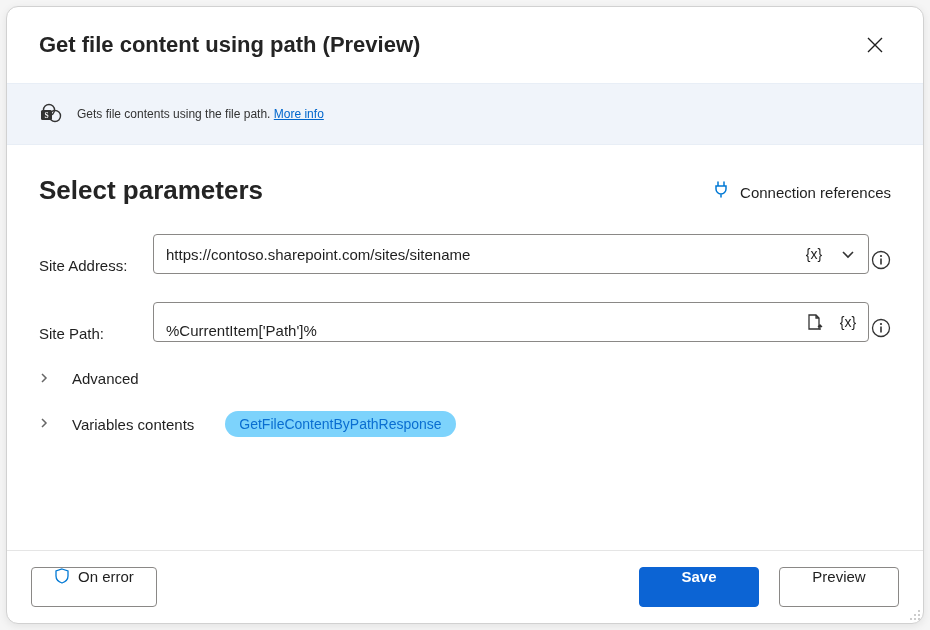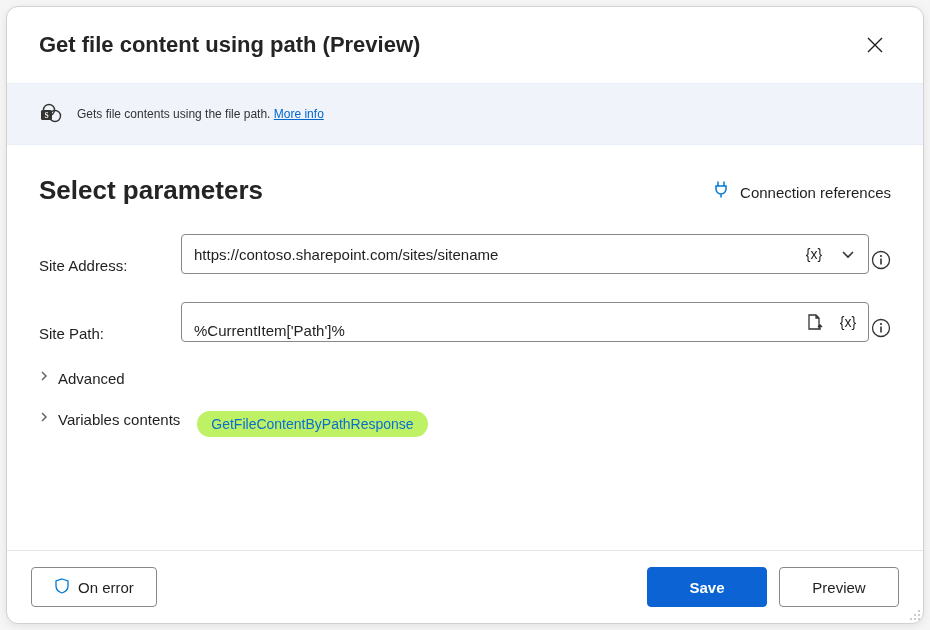--- a/index.html
+++ b/index.html
@@ -98,21 +98,20 @@
       width: 112px;
       font-size: 15px;
       color: #1f1f1f;
       flex-shrink: 0;
     }
     .input-wrap {
       flex: 1;
       position: relative;
       display: flex;
       align-items: center;
-      margin-left: 28px;
     }
     .input-field {
       width: 100%;
       height: 40px;
       border: 1px solid #8a8886;
       border-radius: 4px;
       padding: 0 76px 0 12px;
       font-size: 15px;
       color: #1f1f1f;
       font-family: inherit;
@@ -137,73 +136,73 @@
     .var-token {
       font-size: 14px;
       color: #1f1f1f;
     }
     .info-icon {
       flex-shrink: 0;
       color: #333;
     }
     .expander {
       display: flex;
-      align-items: flex-start;
-      gap: 9px;
+      align-items: center;
+      gap: 23px;
       font-size: 15px;
       color: #1f1f1f;
       cursor: pointer;
       margin-bottom: 24px;
       user-select: none;
     }
     .chevron {
       color: #666;
       font-size: 12px;
     }
     .chip {
-      background: #bef264;
+      background: #7dd3fc;
       color: #0a6ed1;
       padding: 5px 14px;
       border-radius: 14px;
       font-size: 14px;
       margin-left: 8px;
     }
     .footer {
       border-top: 1px solid #e5e5e5;
       padding: 16px 24px;
       display: flex;
       align-items: center;
       justify-content: space-between;
       position: relative;
     }
     .btn {
       height: 40px;
-      padding: 8px 22px;
+      padding: 0 22px;
       border-radius: 4px;
       font-size: 15px;
       font-family: inherit;
       cursor: pointer;
       display: inline-flex;
-      align-items: center;
+      align-items: flex-start;
       gap: 8px;
     }
     .btn-secondary {
       background: #ffffff;
       border: 1px solid #8a8886;
       color: #1f1f1f;
     }
     .btn-primary {
       background: #0c64d4;
       border: 1px solid #0c64d4;
       color: #ffffff;
       font-weight: 600;
     }
     .footer-right {
       display: flex;
-      gap: 12px;
+      gap: 20px;
     }
     .btn-cancel {
       min-width: 120px;
       justify-content: center;
     }
     .btn-save {
       min-width: 120px;
       justify-content: center;
     }
     .resize-grip {

